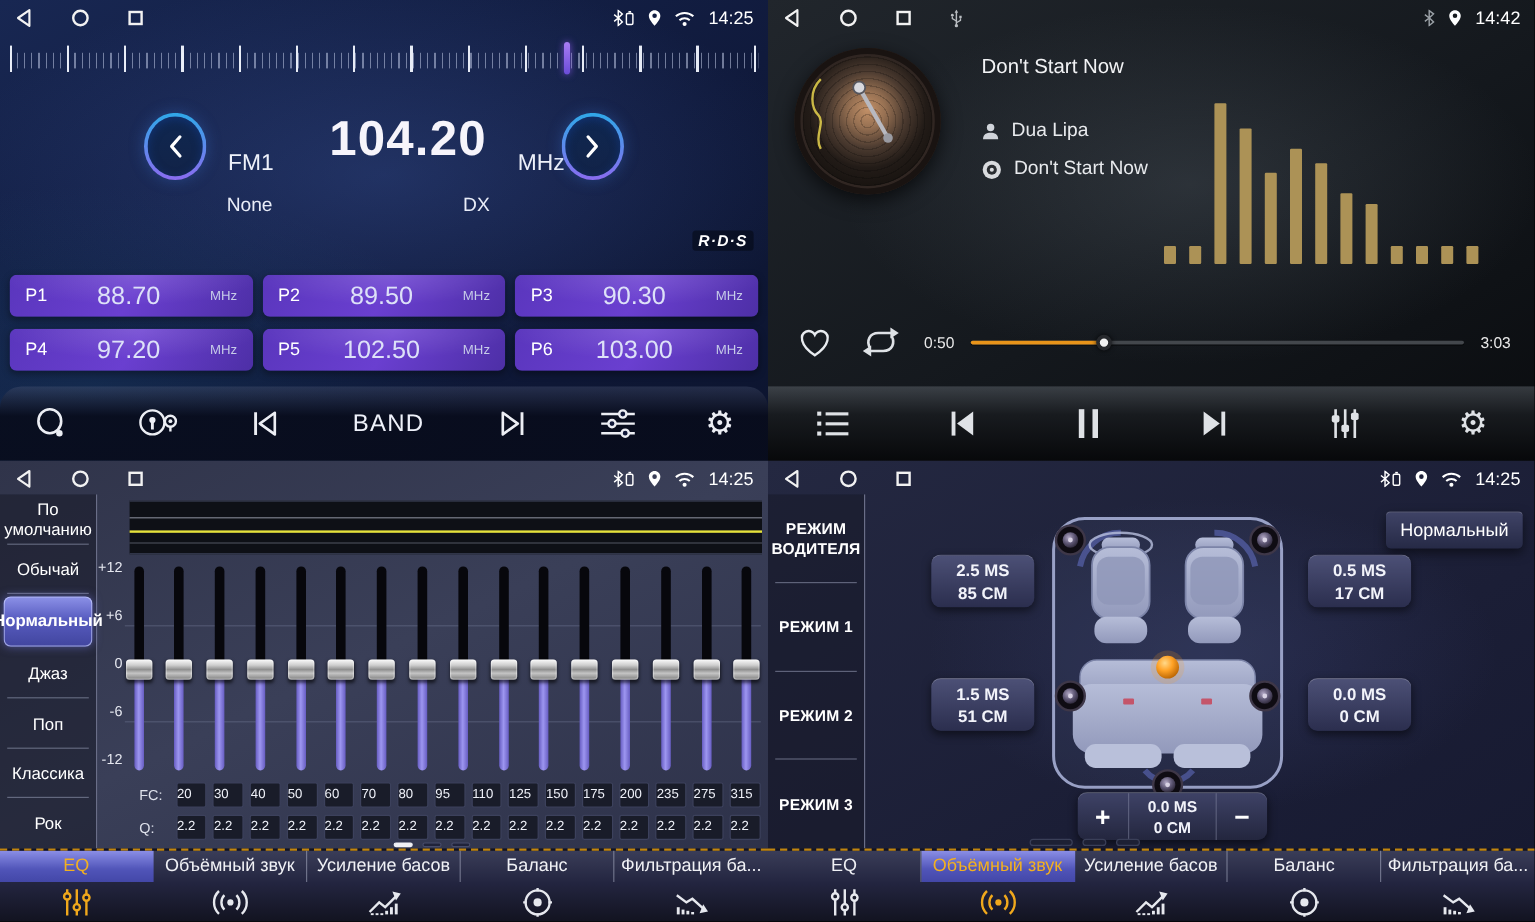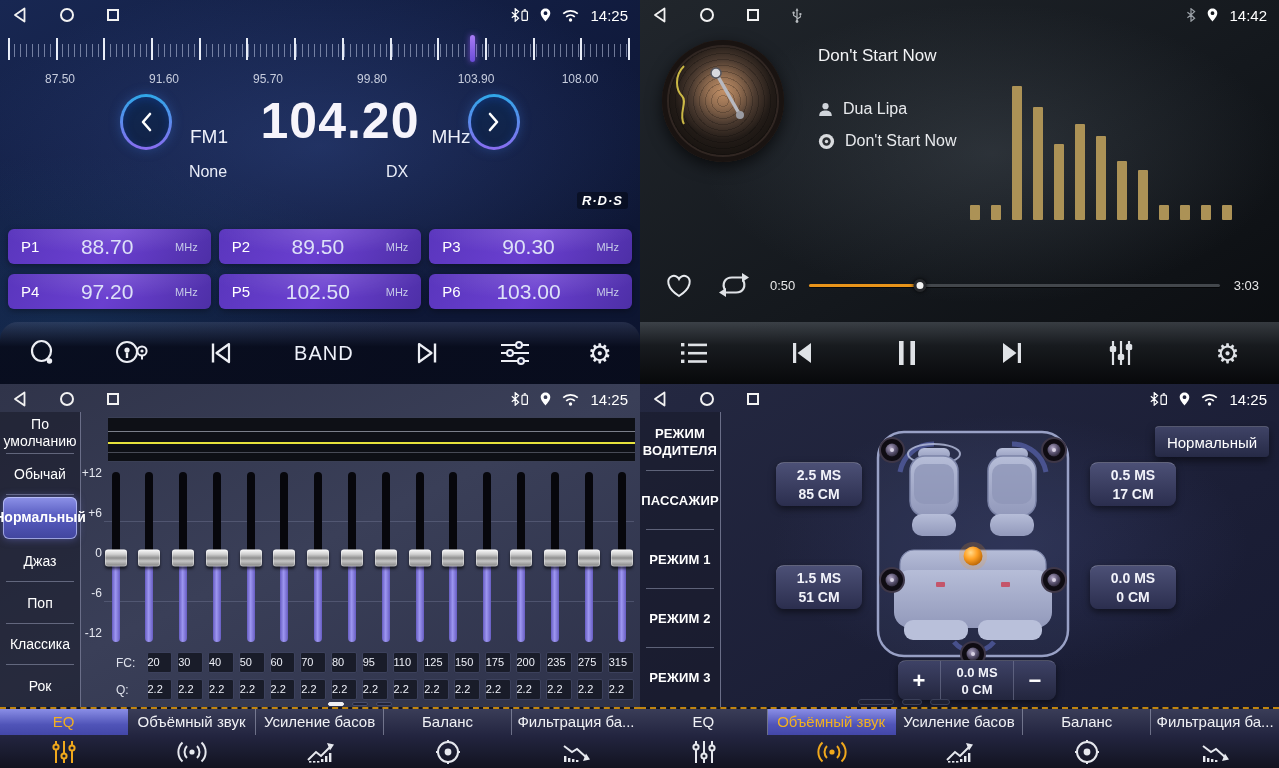--- a/index.html
+++ b/index.html
@@ -42,21 +42,21 @@
   .dial-labels{position:absolute;left:8px;right:8px;bottom:0;display:flex;}
   .dial-labels span{flex:1;text-align:center;font-size:12px;color:#c7cdde;}
   .tune-btn{position:absolute;width:52px;height:56px;border-radius:50%;border:3px solid transparent;cursor:pointer;
     background:linear-gradient(180deg,#0f2750,#122348) padding-box,linear-gradient(180deg,#2fa8e8,#8a6cf0) border-box;
     box-shadow:0 0 12px rgba(60,120,220,.35), inset 0 2px 8px rgba(20,60,140,.6);
     display:flex;align-items:center;justify-content:center;padding:0;}
   .btn-prev{left:120px;top:94px;}
   .btn-next{left:468px;top:94px;}
   .band-lbl{position:absolute;left:178px;top:126px;width:62px;text-align:center;font-size:19px;color:#eef1fa;}
   .mhz-lbl{position:absolute;left:420px;top:126px;width:62px;text-align:center;font-size:19px;color:#eef1fa;}
-  .freq-big{position:absolute;left:0;right:0;top:92px;text-align:center;font-size:50px;font-weight:bold;color:#f6f4fb;letter-spacing:1px;padding-left:40px;}
+  .freq-big{position:absolute;left:0;right:0;top:92px;text-align:center;font-size:41px;font-weight:bold;color:#f6f4fb;letter-spacing:1px;padding-left:40px;}
   .none-lbl{position:absolute;left:168px;top:163px;width:80px;text-align:center;font-size:16px;color:#e9edf8;}
   .dx-lbl{position:absolute;left:372px;top:163px;width:50px;text-align:center;font-size:16px;color:#e9edf8;}
   .rds{position:absolute;right:12px;top:192px;font-size:13px;font-weight:bold;font-style:italic;color:#fff;
     background:rgba(4,8,18,.55);padding:1px 5px;border-radius:3px;letter-spacing:1px;}
   .presets{position:absolute;left:8px;right:8px;top:229px;display:grid;grid-template-columns:repeat(3,1fr);gap:10px 8px;}
   .preset{height:35px;border-radius:6px;border:none;cursor:pointer;display:flex;align-items:center;padding:0 13px;
     background:radial-gradient(120% 160% at 50% 0%, rgba(255,255,255,.14), transparent 45%),linear-gradient(120deg,#5a36bd,#6a3fd0 50%,#4d2fa6);
     box-shadow:0 2px 6px rgba(0,0,0,.35);}
   .preset .pn{font-size:15px;color:#fff;}
   .preset .pf{flex:1;text-align:center;font-size:21px;color:#dde1f8;}
@@ -193,28 +193,20 @@
             </svg>
           </span>
         <span class="time">14:25</span>
       </div>
     </div>
 
     <div class="dial">
       <div class="ticks-minor"></div>
       <div class="ticks-major"></div>
       <div class="dial-pointer" style="left: 73.5%;"></div>
-      <div class="dial-labels">
-        <span>87.50</span>
-        <span>91.60</span>
-        <span>95.70</span>
-        <span>99.80</span>
-        <span>103.90</span>
-        <span>108.00</span>
-      </div>
     </div>
 
     <button class="tune-btn btn-prev">
         <svg width="14" height="20" viewBox="0 0 14 20">
           <path d="M11 2 L4 10 L11 18" stroke="#fff" stroke-width="2.6" fill="none" stroke-linecap="round" stroke-linejoin="round"></path>
         </svg>
       </button>
     <span class="band-lbl">FM1</span>
     <div class="freq-big">104.20</div>
     <span class="mhz-lbl">MHz</span>
@@ -762,21 +754,20 @@
               <path d="M4.2 7.8 A6.5 6.5 0 0 1 12.8 7.8" fill="none" stroke="#fff" stroke-width="1.7"></path>
               <circle cx="8.5" cy="11" r="1.7" fill="#fff"></circle>
             </svg>
           </span>
         <span class="time">14:25</span>
       </div>
     </div>
 
     <div class="side">
       <div class="side-item">РЕЖИМ ВОДИТЕЛЯ</div>
-      <div class="side-item">ПАССАЖИР</div>
       <div class="side-item">РЕЖИМ 1</div>
       <div class="side-item">РЕЖИМ 2</div>
       <div class="side-item">РЕЖИМ 3</div>
     </div>
 
     <button class="norm-btn">Нормальный</button>
 
     <button class="delay-btn d-fl"><span>2.5 MS</span><br><span>85 CM</span></button>
     <button class="delay-btn d-fr"><span>0.5 MS</span><br><span>17 CM</span></button>
     <button class="delay-btn d-rl"><span>1.5 MS</span><br><span>51 CM</span></button>

